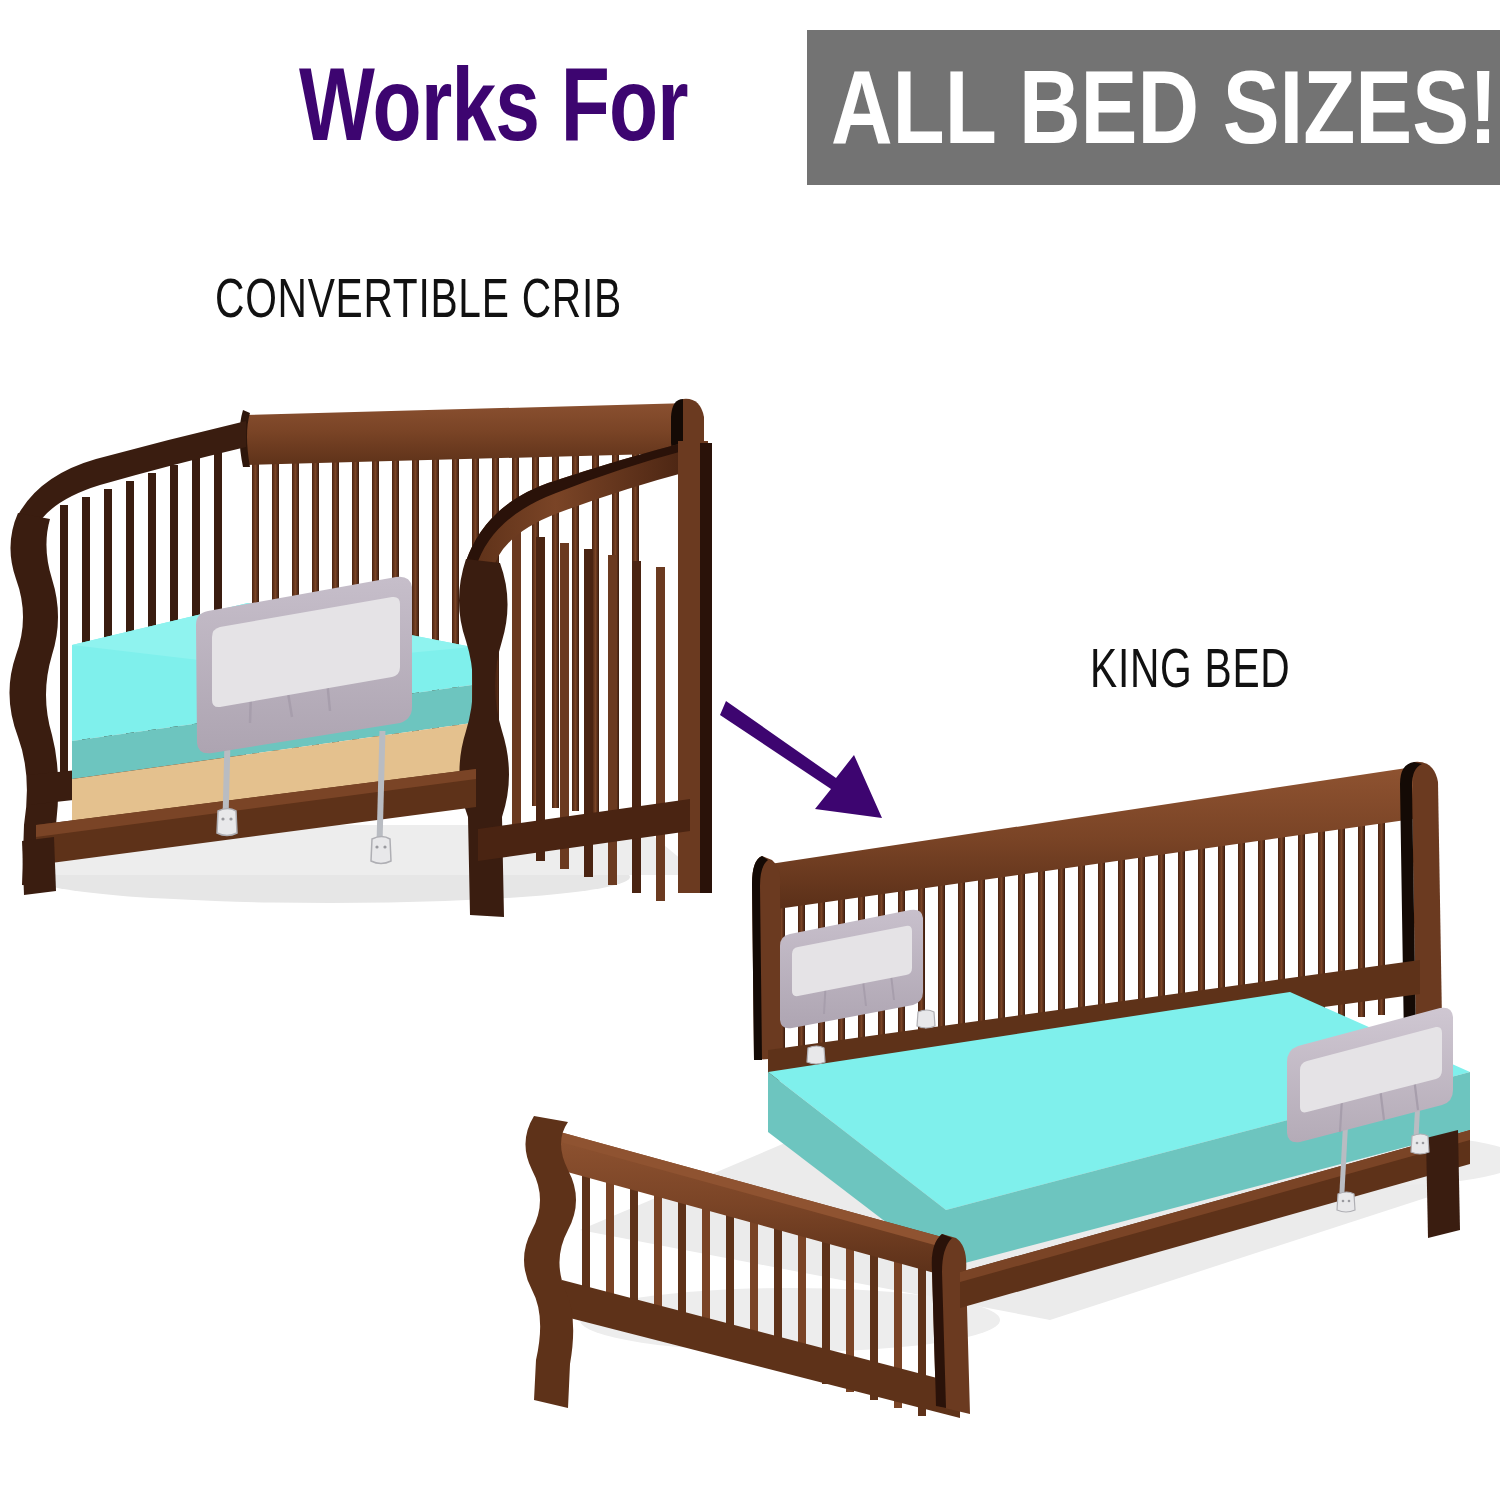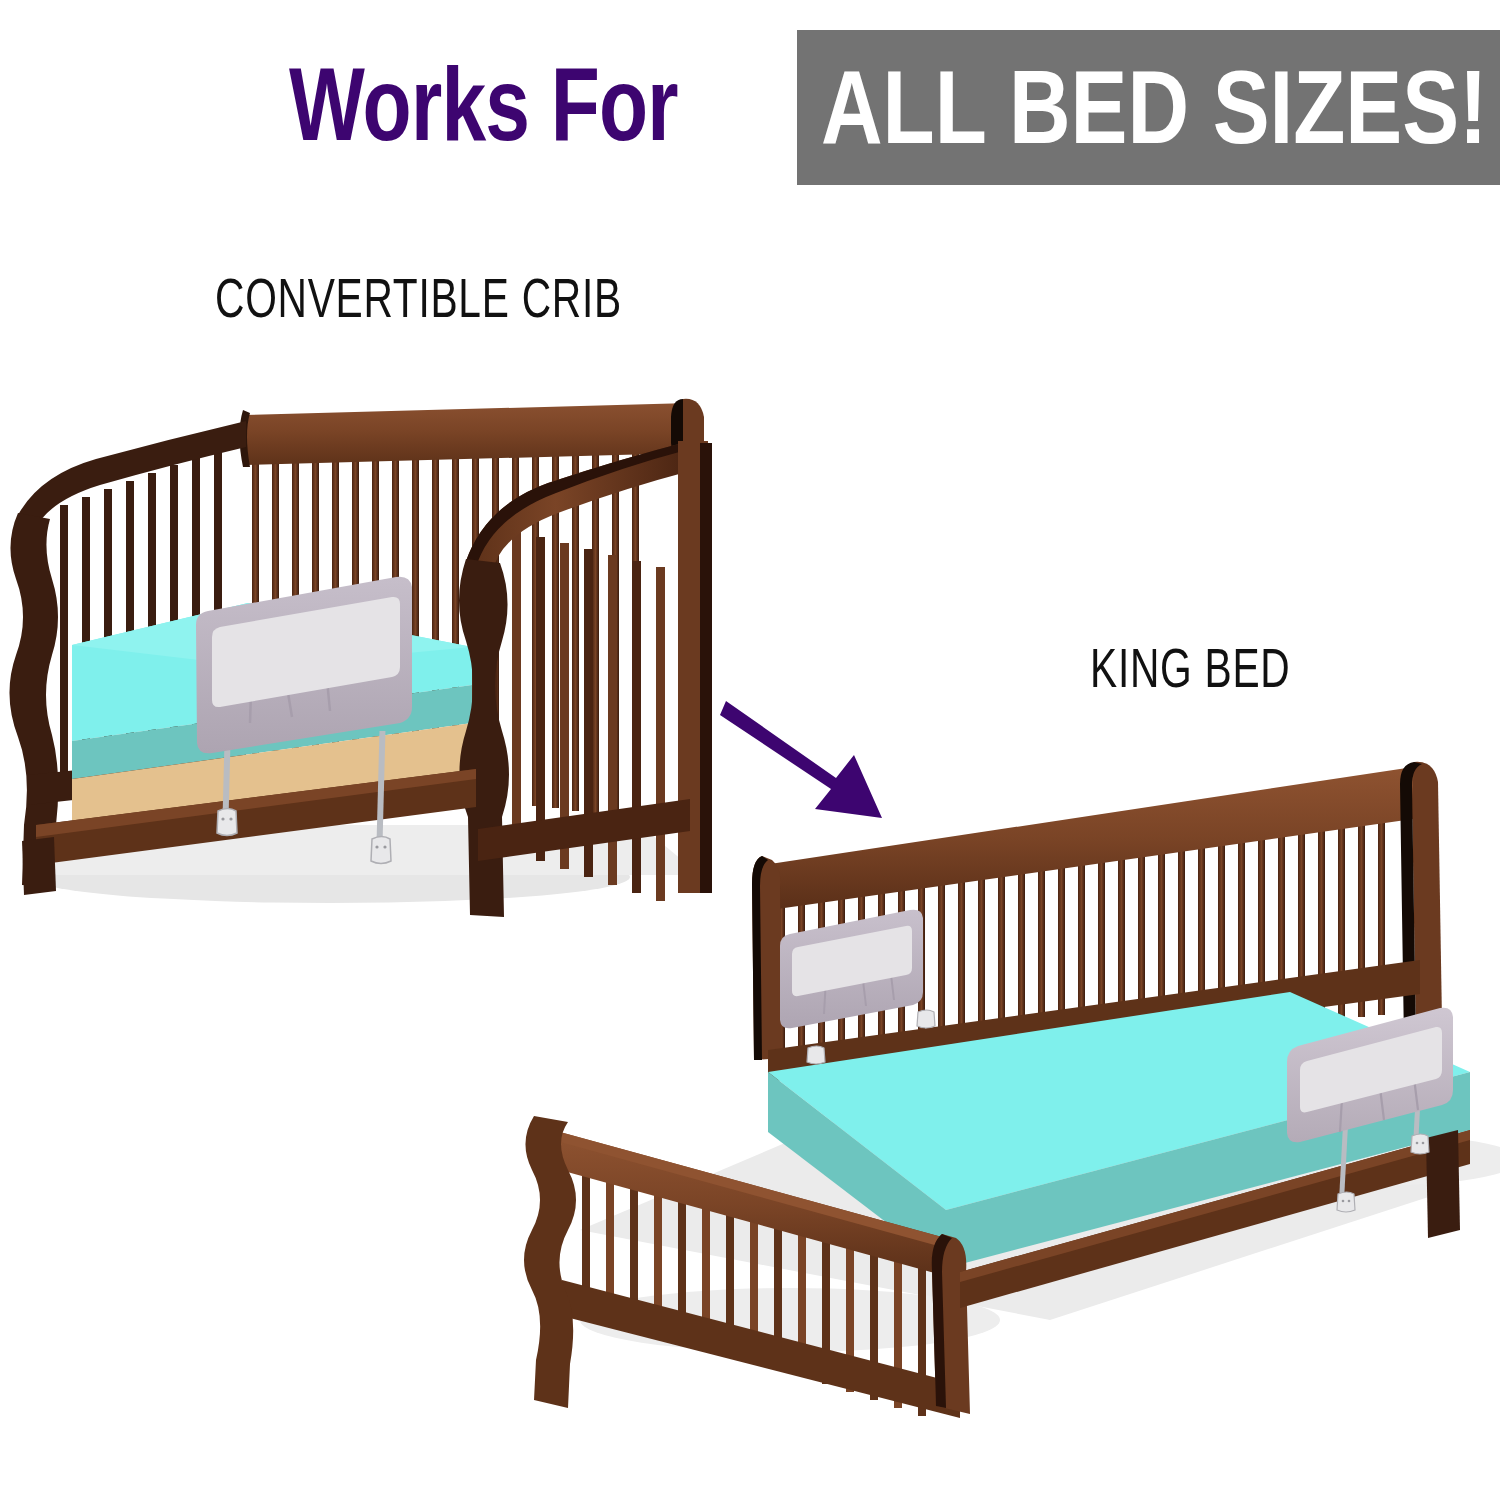--- a/index.html
+++ b/index.html
@@ -17,21 +17,21 @@
   #page {
     position: relative;
     width: 1500px;
     height: 1500px;
     background: #ffffff;
   }
 
   
   #header {
     position: absolute;
-    left: 4px;
+    left: 14px;
     top: 0;
     width: 1388px;
     height: 200px;
   }
   #headline-row {
     position: absolute;
     left: 0;
     top: 30px;
     width: 1500px;
     height: 160px;

